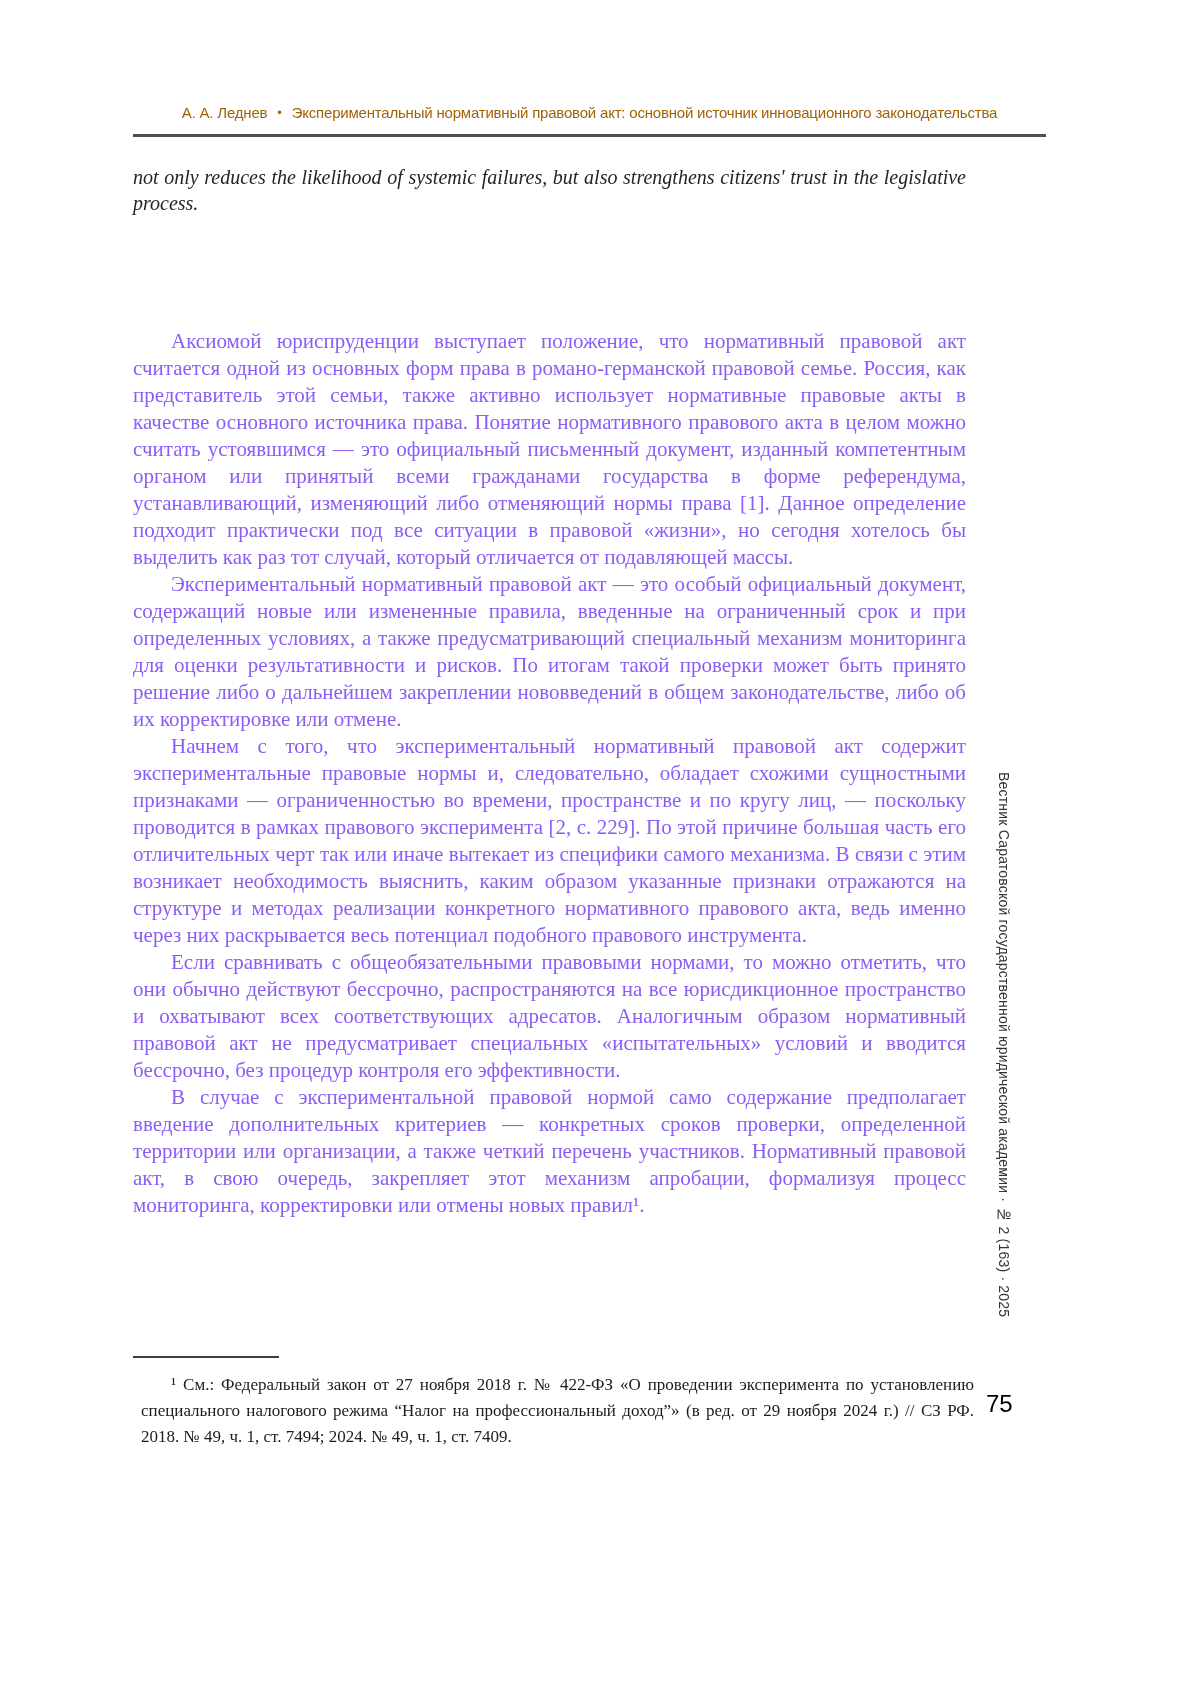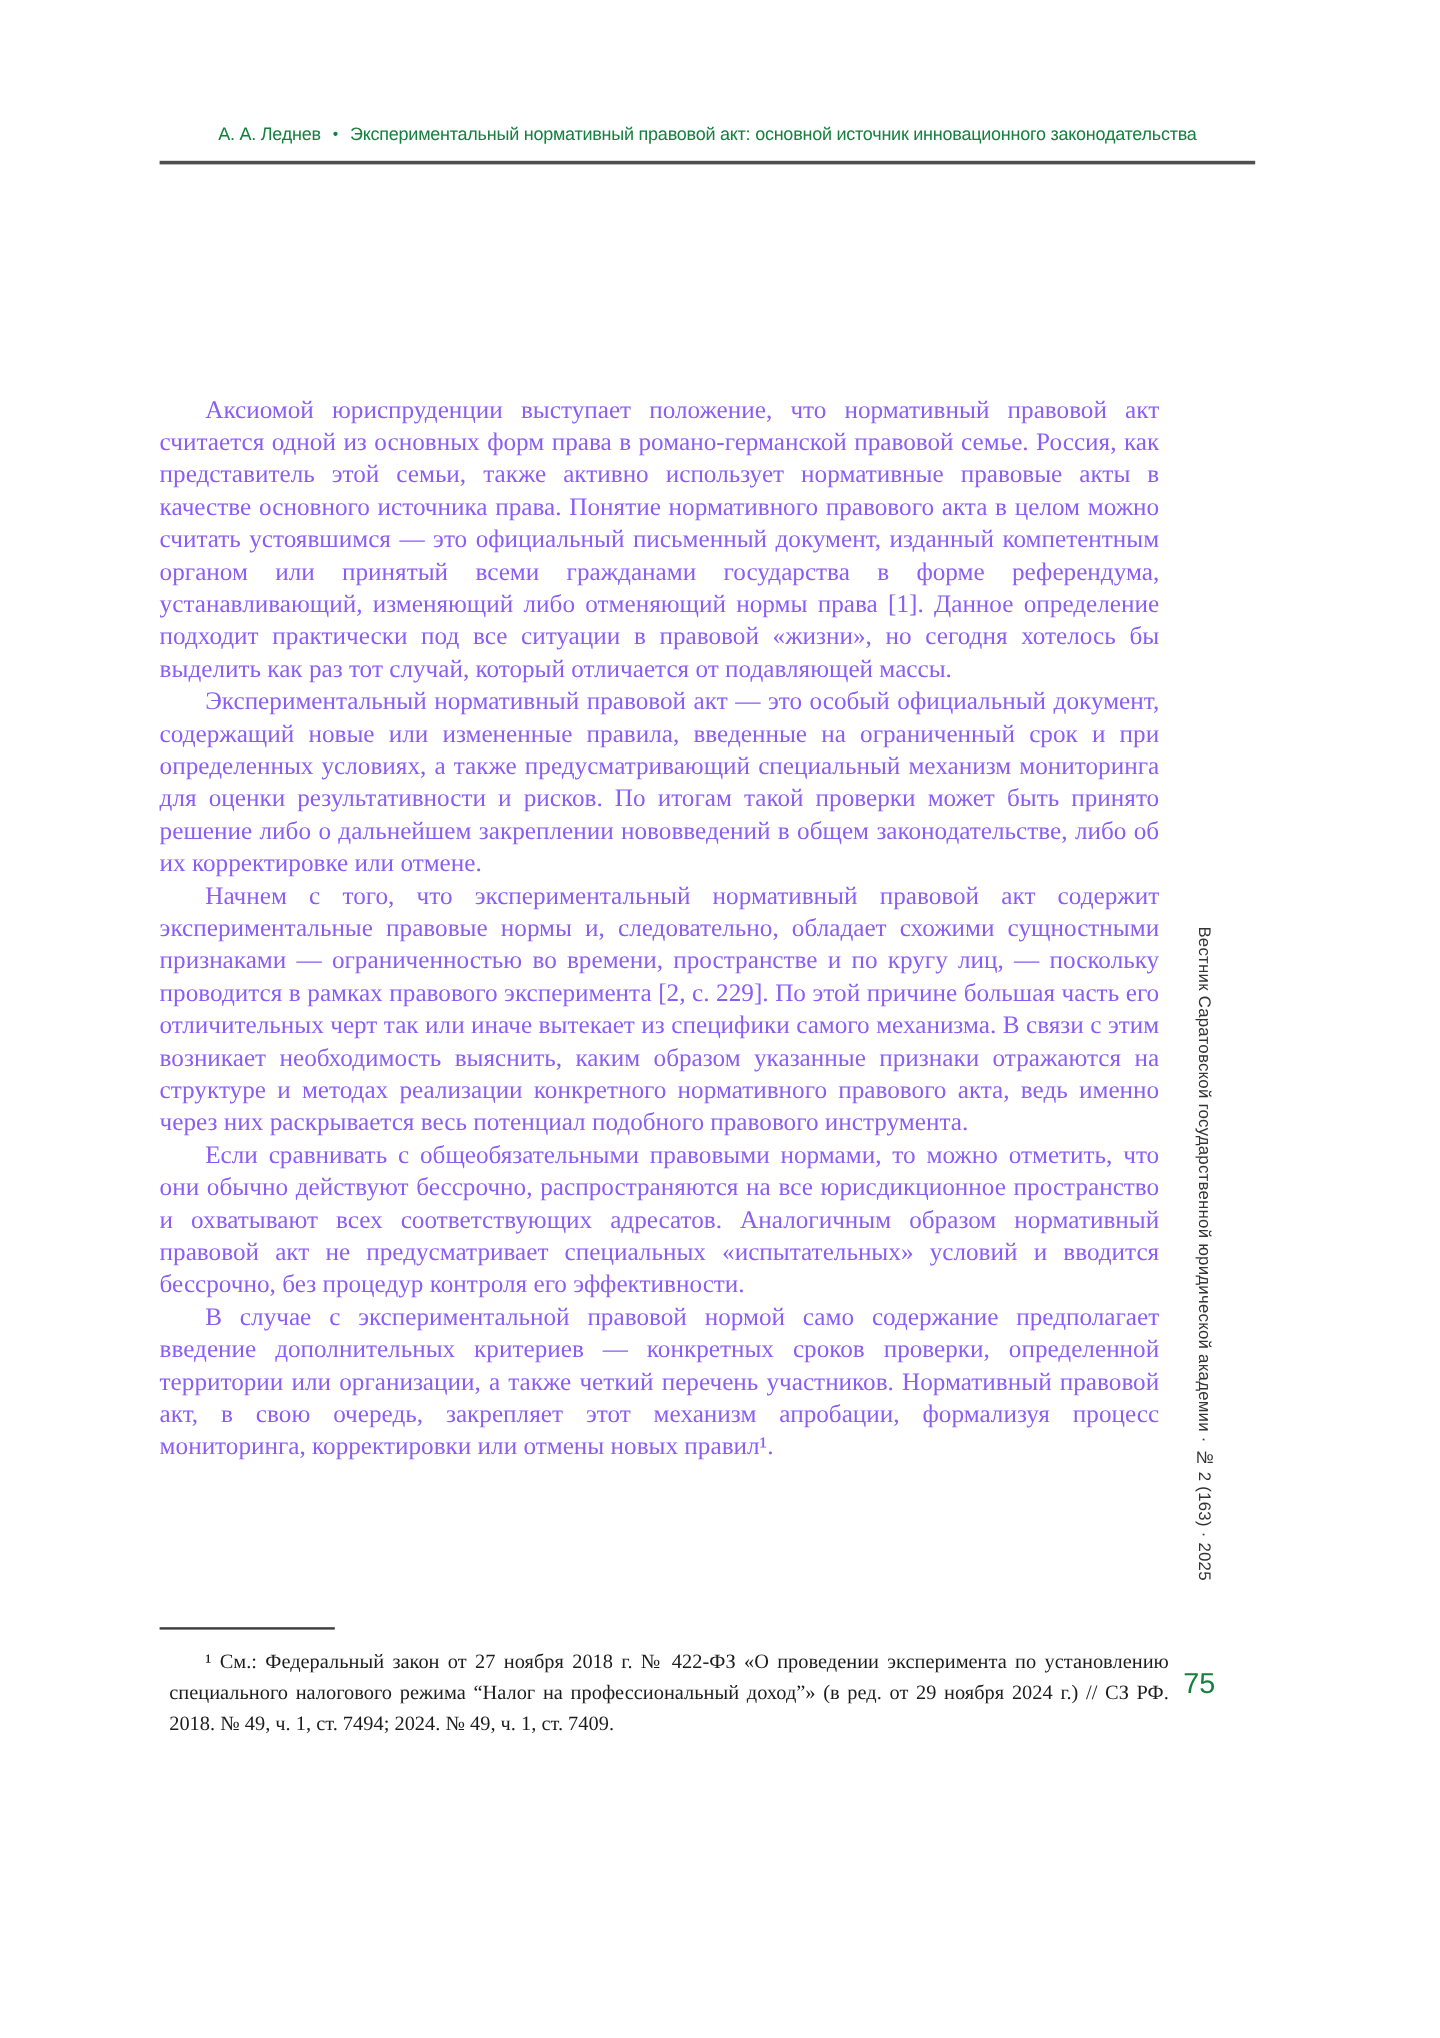--- a/index.html
+++ b/index.html
@@ -20,21 +20,21 @@
   
   .running-header {
     position: absolute;
     left: 133px;
     top: 104px;
     width: 913px;
     text-align: center;
     font-family: "Liberation Sans", sans-serif;
     font-size: 15px;
     letter-spacing: -0.2px;
-    color: #15803d;
+    color: #a16207;
     white-space: nowrap;
   }
   .running-header .sep {
     display: inline-block;
     margin: 0 10px;
     font-size: 13px;
     position: relative;
     top: -1px;
   }
   .header-rule {
@@ -119,34 +119,35 @@
     white-space: nowrap;
   }
 
   
   .page-number {
     position: absolute;
     left: 986px;
     top: 1390px;
     font-family: "Liberation Sans", sans-serif;
     font-size: 24px;
-    color: #15803d;
+    color: #000000;
   }
 </style>
 </head>
 <body>
 
 <div class="page">
 
   <div class="running-header">
     <span>А. А. Леднев</span><span class="sep">•</span><span>Экспериментальный нормативный правовой акт: основной источник инновационного законодательства</span>
   </div>
   <div class="header-rule"></div>
 
   <div class="abstract">
+    <p>not only reduces the likelihood of systemic failures, but also strengthens citizens' trust in the legislative process.</p>
   </div>
 
   <div class="body-text" lang="ru">
     <p>Аксиомой юриспруденции выступает положение, что нормативный правовой акт считается одной из основных форм права в романо-германской правовой семье. Россия, как представитель этой семьи, также активно использует нормативные правовые акты в качестве основного источника права. Понятие нормативного правового акта в целом можно считать устоявшимся — это официальный письменный документ, изданный компетентным органом или принятый всеми гражданами государства в форме референдума, устанавливающий, изменяющий либо отменяющий нормы права [1]. Данное определение подходит практически под все ситуации в правовой «жизни», но сегодня хотелось бы выделить как раз тот случай, который отличается от подавляющей массы.</p>
     <p>Экспериментальный нормативный правовой акт — это особый официальный документ, содержащий новые или измененные правила, введенные на ограниченный срок и при определенных условиях, а также предусматривающий специальный механизм мониторинга для оценки результативности и рисков. По итогам такой проверки может быть принято решение либо о дальнейшем закреплении нововведений в общем законодательстве, либо об их корректировке или отмене.</p>
     <p>Начнем с того, что экспериментальный нормативный правовой акт содержит экспериментальные правовые нормы и, следовательно, обладает схожими сущностными признаками — ограниченностью во времени, пространстве и по кругу лиц, — поскольку проводится в рамках правового эксперимента [2, с. 229]. По этой причине большая часть его отличительных черт так или иначе вытекает из специфики самого механизма. В связи с этим возникает необходимость выяснить, каким образом указанные признаки отражаются на структуре и методах реализации конкретного нормативного правового акта, ведь именно через них раскрывается весь потенциал подобного правового инструмента.</p>
     <p>Если сравнивать с общеобязательными правовыми нормами, то можно отметить, что они обычно действуют бессрочно, распространяются на все юрисдикционное пространство и охватывают всех соответствующих адресатов. Аналогичным образом нормативный правовой акт не предусматривает специальных «испытательных» условий и вводится бессрочно, без процедур контроля его эффективности.</p>
     <p>В случае с экспериментальной правовой нормой само содержание предполагает введение дополнительных критериев — конкретных сроков проверки, определенной территории или организации, а также четкий перечень участников. Нормативный правовой акт, в свою очередь, закрепляет этот механизм апробации, формализуя процесс мониторинга, корректировки или отмены новых правил¹.</p>
   </div>
 

